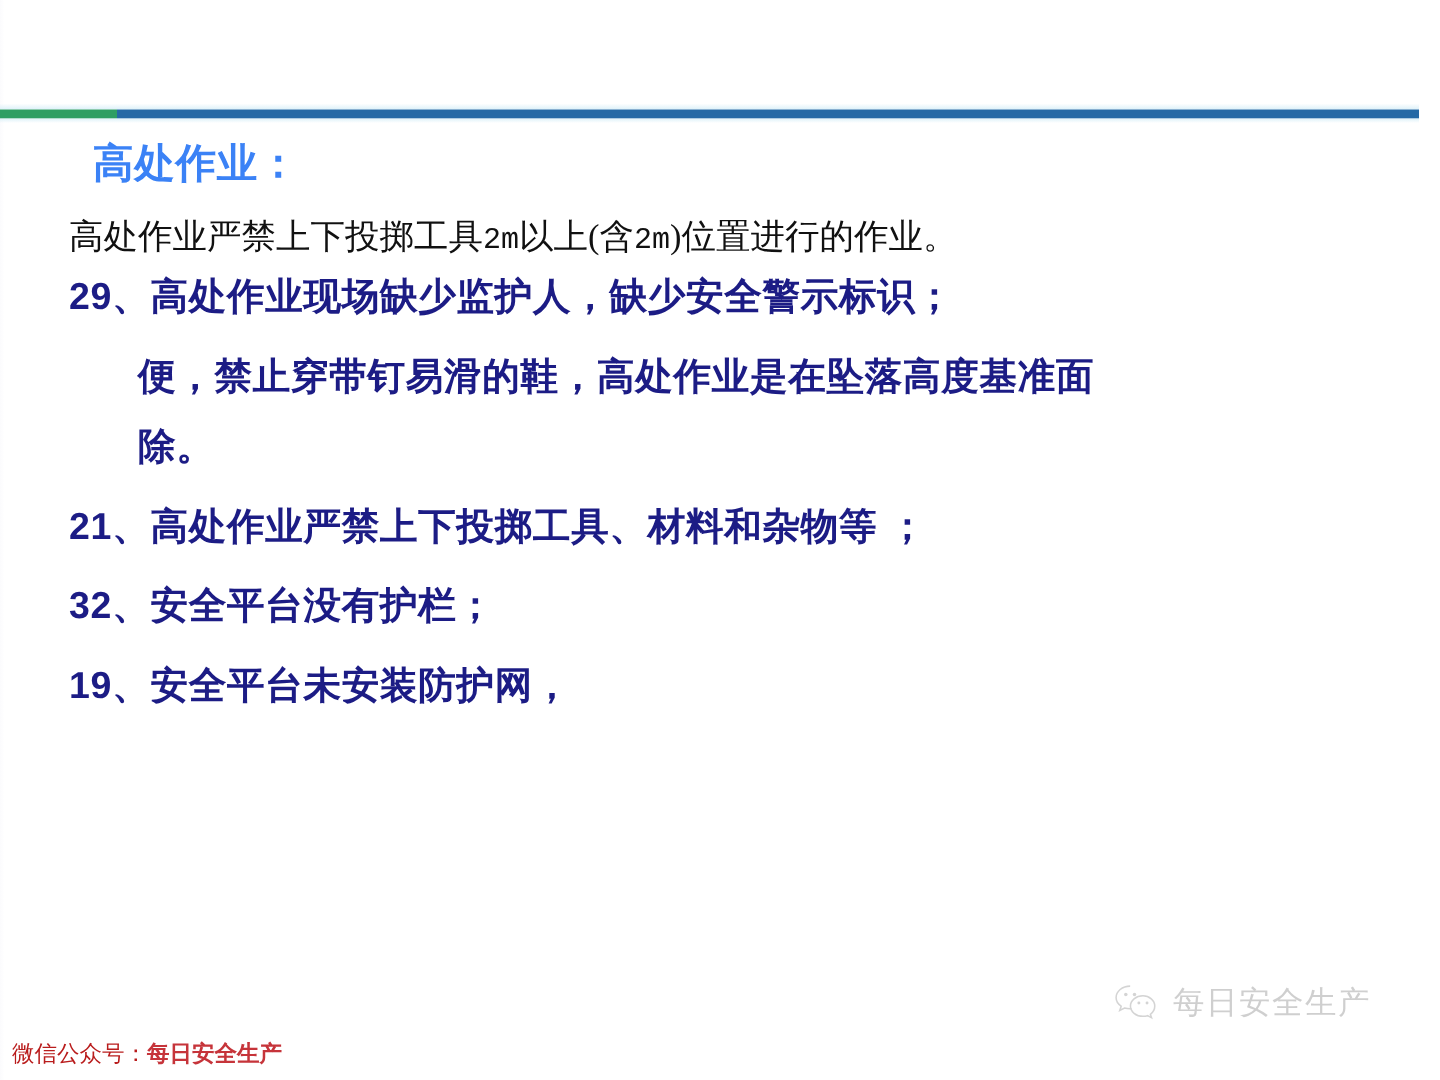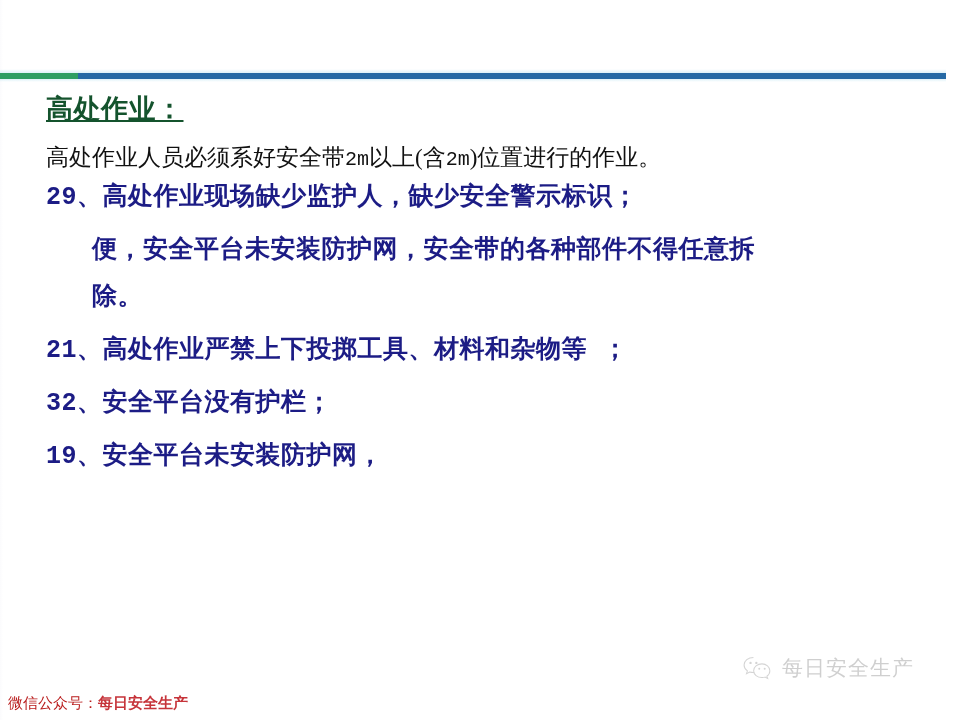--- a/index.html
+++ b/index.html
@@ -74,29 +74,28 @@
 
   
   .content {
     position: absolute;
     left: 46px;
     top: 96px;
     width: 890px;
   }
 
   .section-title {
-    color: #14532d;
+    color: #3b82f6;
     font-size: 27px;
     font-weight: bold;
     line-height: 1.0;
     letter-spacing: 0.5px;
-    margin: 0 0 22px 0;
-    font-family: "Liberation Sans", sans-serif;
-    white-space: nowrap;
-    text-decoration: underline;
+    margin: 0 0 22px 16px;
+    font-family: "Liberation Sans", sans-serif;
+    white-space: nowrap;
   }
 
   .definition {
     color: #111111;
     font-size: 23px;
     line-height: 1.1;
     margin: 0 0 14px 0;
     font-family: "Liberation Serif", serif;
     white-space: nowrap;
   }
@@ -109,21 +108,21 @@
     margin: 0;
     padding: 0;
     list-style: none;
   }
   .item {
     color: #1c1c85;
     font-size: 25px;
     font-weight: bold;
     line-height: 1.0;
     margin: 0 0 28px 0;
-    font-family: Liberation Mono, monospace;
+    font-family: Liberation Sans, sans-serif;
     letter-spacing: 0.5px;
     white-space: nowrap;
   }
   .item .line {
     display: block;
     margin-bottom: 22px;
     white-space: nowrap;
   }
   .item .line:last-child {
     margin-bottom: 0;
@@ -183,31 +182,31 @@
     <div class="seg seg-green"></div>
     <div class="seg seg-blue"></div>
     <div class="glow-b"></div>
   </div>
 
   <div class="content">
 
     <h1 class="section-title">高处作业：</h1>
 
     <p class="definition">
-      <span>高处作业人员必须系好安全带</span><span class="unit">2m</span><span>以上(含</span><span class="unit">2m</span><span>)位置进行的作业。</span>
+      <span>高处作业严禁上下投掷工具</span><span class="unit">2m</span><span>以上(含</span><span class="unit">2m</span><span>)位置进行的作业。</span>
     </p>
 
     <ul class="item-list">
 
       <li class="item">
         <span class="line">29、高处作业现场缺少监护人，缺少安全警示标识；</span>
       </li>
 
       <li class="item">
-        <span class="line indent">便，安全平台未安装防护网，安全带的各种部件不得任意拆</span>
+        <span class="line indent">便，禁止穿带钉易滑的鞋，高处作业是在坠落高度基准面</span>
         <span class="line indent">除。</span>
       </li>
 
       <li class="item">
         <span class="line">21、高处作业严禁上下投掷工具、材料和杂物等 ；</span>
       </li>
 
       <li class="item">
         <span class="line">32、安全平台没有护栏；</span>
       </li>

